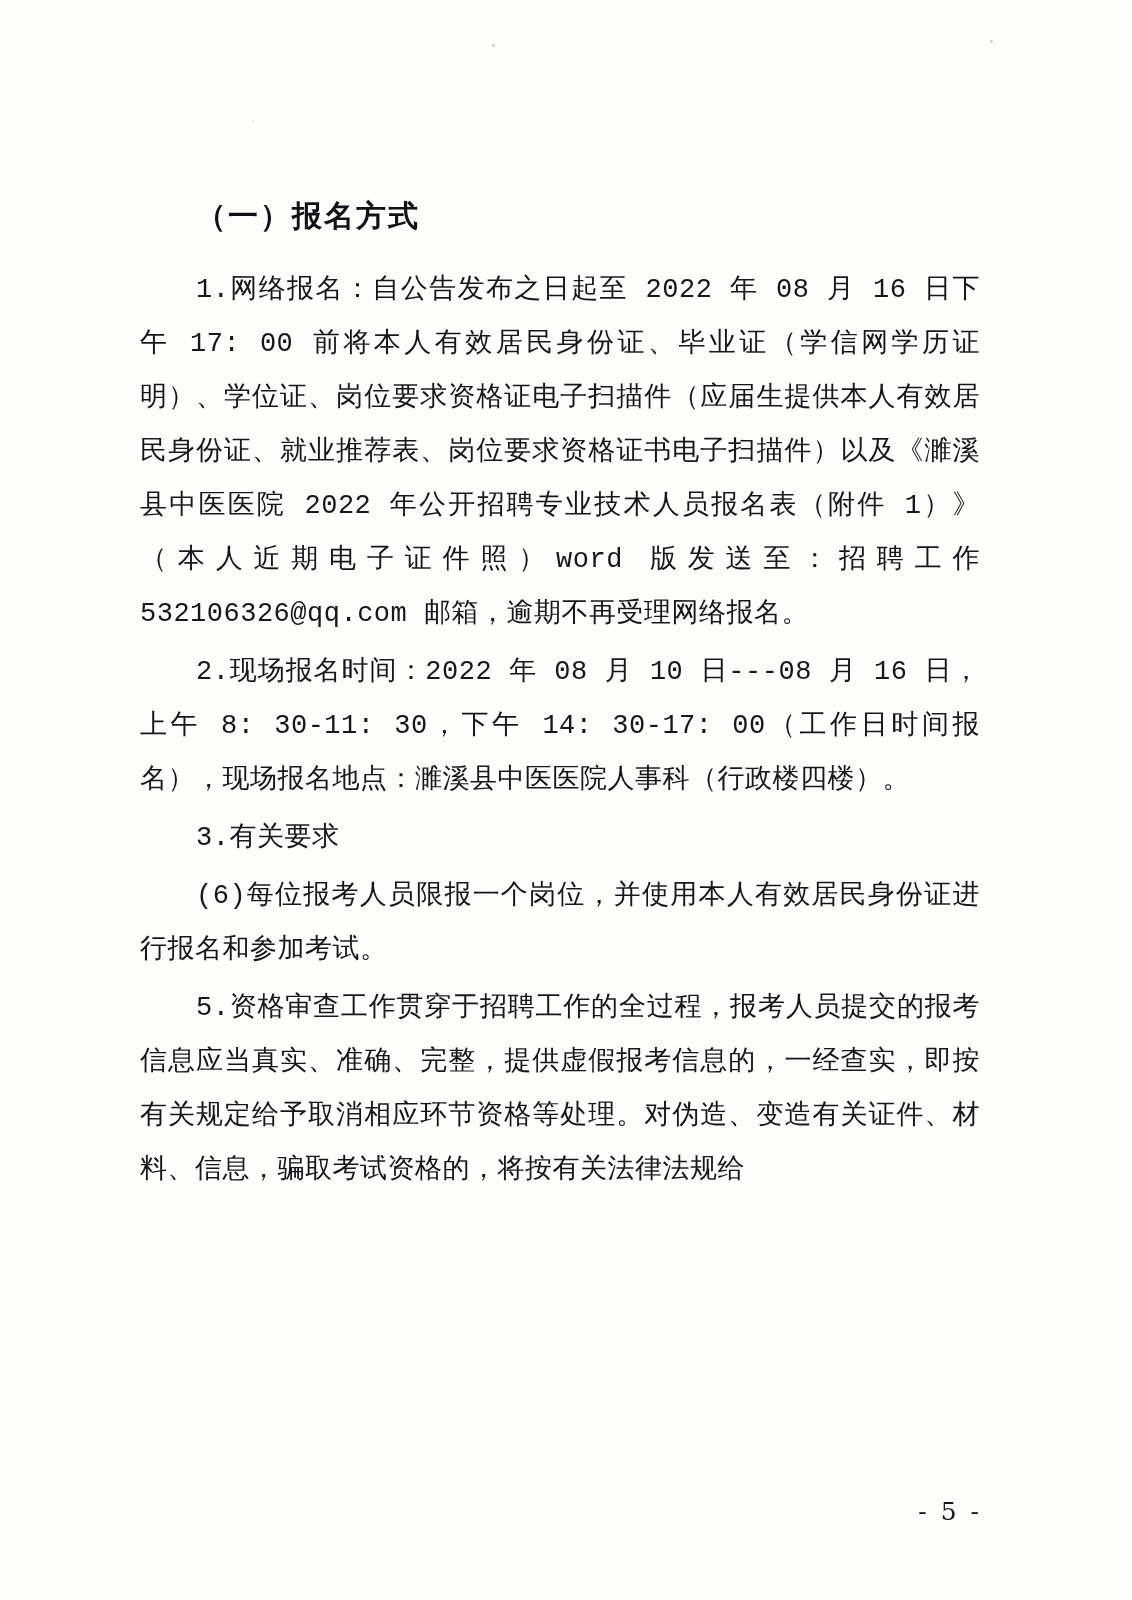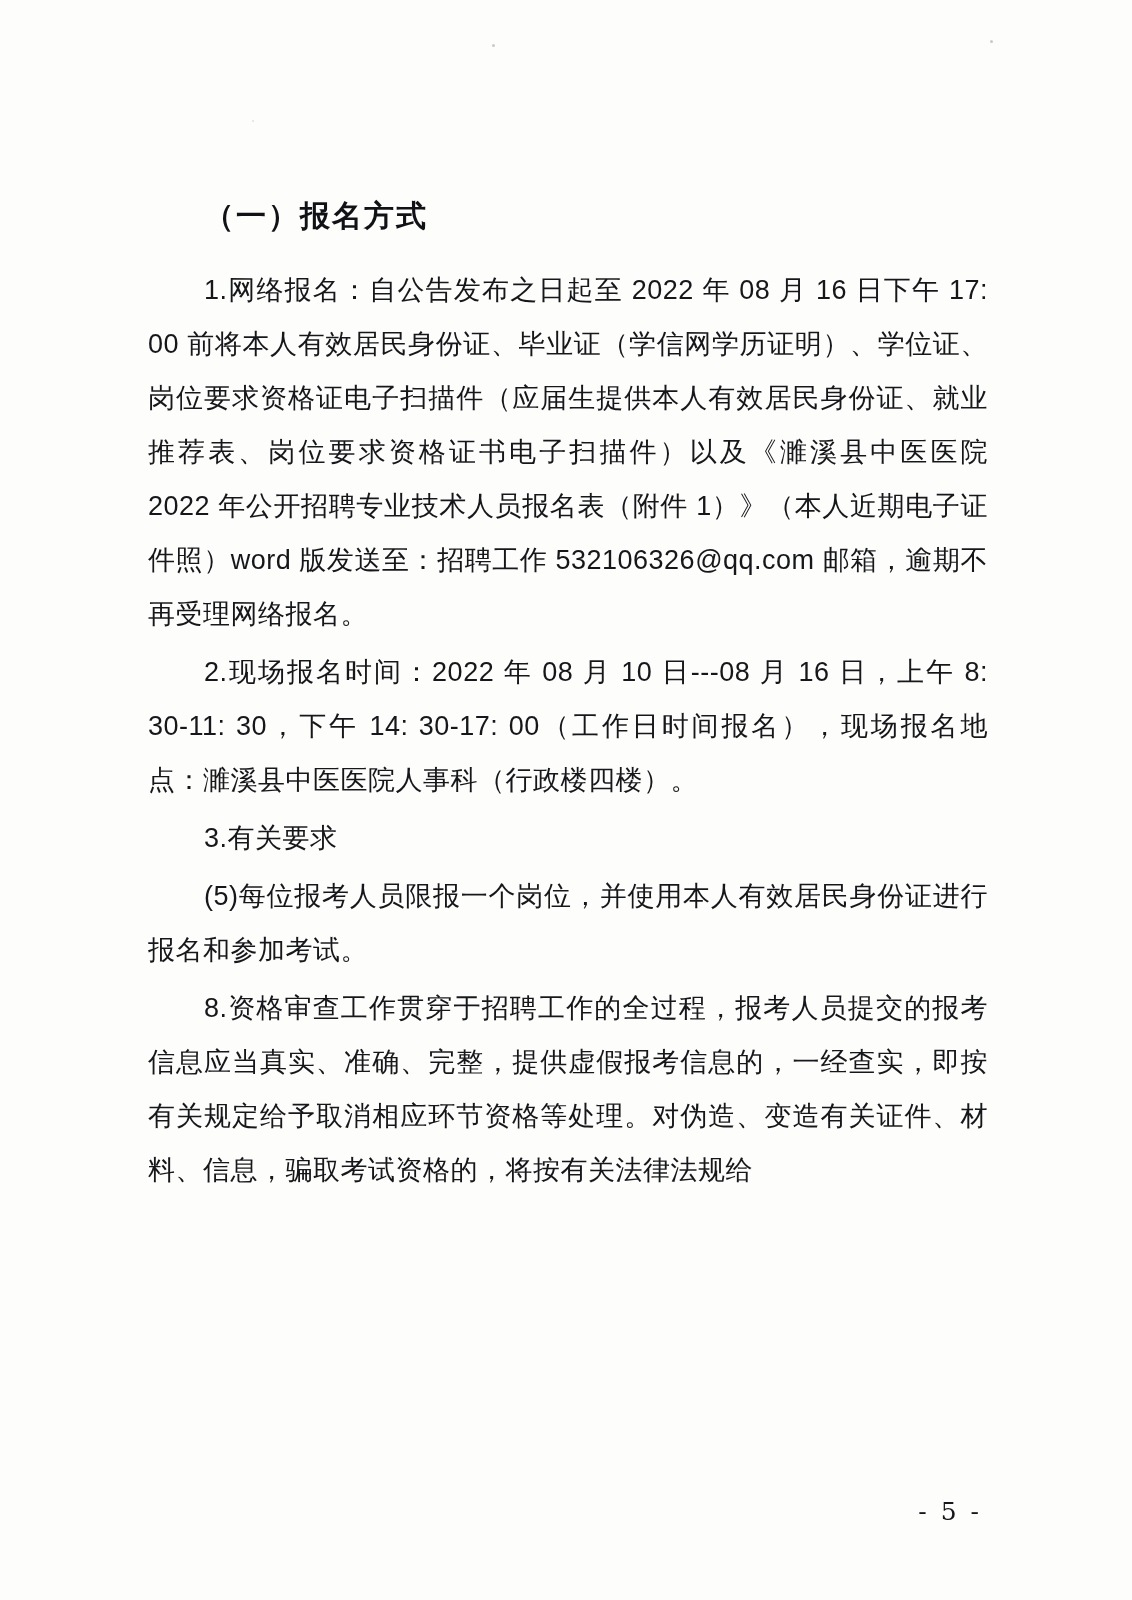--- a/index.html
+++ b/index.html
@@ -22,21 +22,21 @@
     background: #9aa0a6;
     border-radius: 50%;
     opacity: .55;
   }
   .speck.s1 { left: 492px; top: 44px; width: 3px; height: 3px; }
   .speck.s2 { left: 990px; top: 40px; width: 3px; height: 3px; }
   .speck.s3 { left: 252px; top: 120px; width: 2px; height: 2px; opacity:.3;}
 
   .content {
     position: absolute;
-    left: 148px;
+    left: 140px;
     top: 196px;
     width: 840px;
   }
 
   .heading {
     font-family: "DejaVu Serif", serif;
     font-weight: bold;
     font-size: 30px;
     letter-spacing: 2px;
     margin: 0 0 26px 0;
@@ -51,21 +51,21 @@
     text-align: justify;
     text-justify: inter-ideograph;
     letter-spacing: 0.5px;
     text-indent: 56px;
     color: #16171b;
   }
   p.para.tight { margin-bottom: 0; }
 
   
   .mono {
-    font-family: Liberation Sans, sans-serif;
+    font-family: Liberation Mono, monospace;
     letter-spacing: 0.5px;
   }
 
   .footer {
     position: absolute;
     right: 150px;
     bottom: 74px;
     font-size: 25px;
     letter-spacing: 3px;
     color: #16171b;
@@ -86,21 +86,21 @@
     <h2 class="heading">（一）报名方式</h2>
 
     <p class="para mono">1.网络报名：自公告发布之日起至 2022 年 08 月 16 日下午 17: 00 前将本人有效居民身份证、毕业证（学信网学历证明）、学位证、岗位要求资格证电子扫描件（应届生提供本人有效居民身份证、就业推荐表、岗位要求资格证书电子扫描件）以及《濉溪县中医医院 2022 年公开招聘专业技术人员报名表（附件 1）》（本人近期电子证件照）word 版发送至：招聘工作 532106326@qq.com 邮箱，逾期不再受理网络报名。</p>
 
     <p class="para mono">2.现场报名时间：2022 年 08 月 10 日---08 月 16 日，上午 8: 30-11: 30，下午 14: 30-17: 00（工作日时间报名），现场报名地点：濉溪县中医医院人事科（行政楼四楼）。</p>
 
 
     <p class="para mono">3.有关要求</p>
 
 
-    <p class="para mono">(5)每位报考人员限报一个岗位，并使用本人有效居民身份证进行报名和参加考试。</p>
+    <p class="para mono">(6)每位报考人员限报一个岗位，并使用本人有效居民身份证进行报名和参加考试。</p>
 
-    <p class="para mono tight">8.资格审查工作贯穿于招聘工作的全过程，报考人员提交的报考信息应当真实、准确、完整，提供虚假报考信息的，一经查实，即按有关规定给予取消相应环节资格等处理。对伪造、变造有关证件、材料、信息，骗取考试资格的，将按有关法律法规给</p>
+    <p class="para mono tight">5.资格审查工作贯穿于招聘工作的全过程，报考人员提交的报考信息应当真实、准确、完整，提供虚假报考信息的，一经查实，即按有关规定给予取消相应环节资格等处理。对伪造、变造有关证件、材料、信息，骗取考试资格的，将按有关法律法规给</p>
 
   </div>
 
   <div class="footer">- 5 -</div>
 
 </div>
 
 </body></html>

